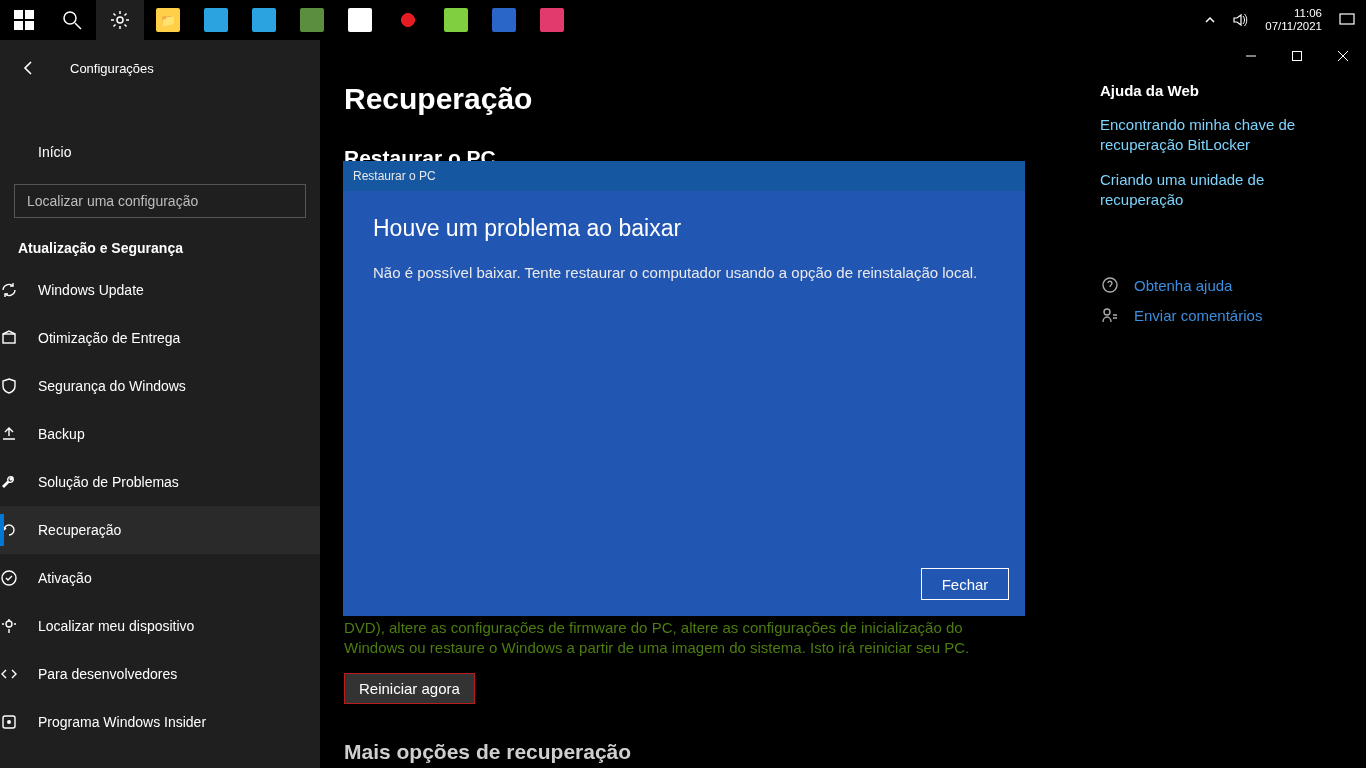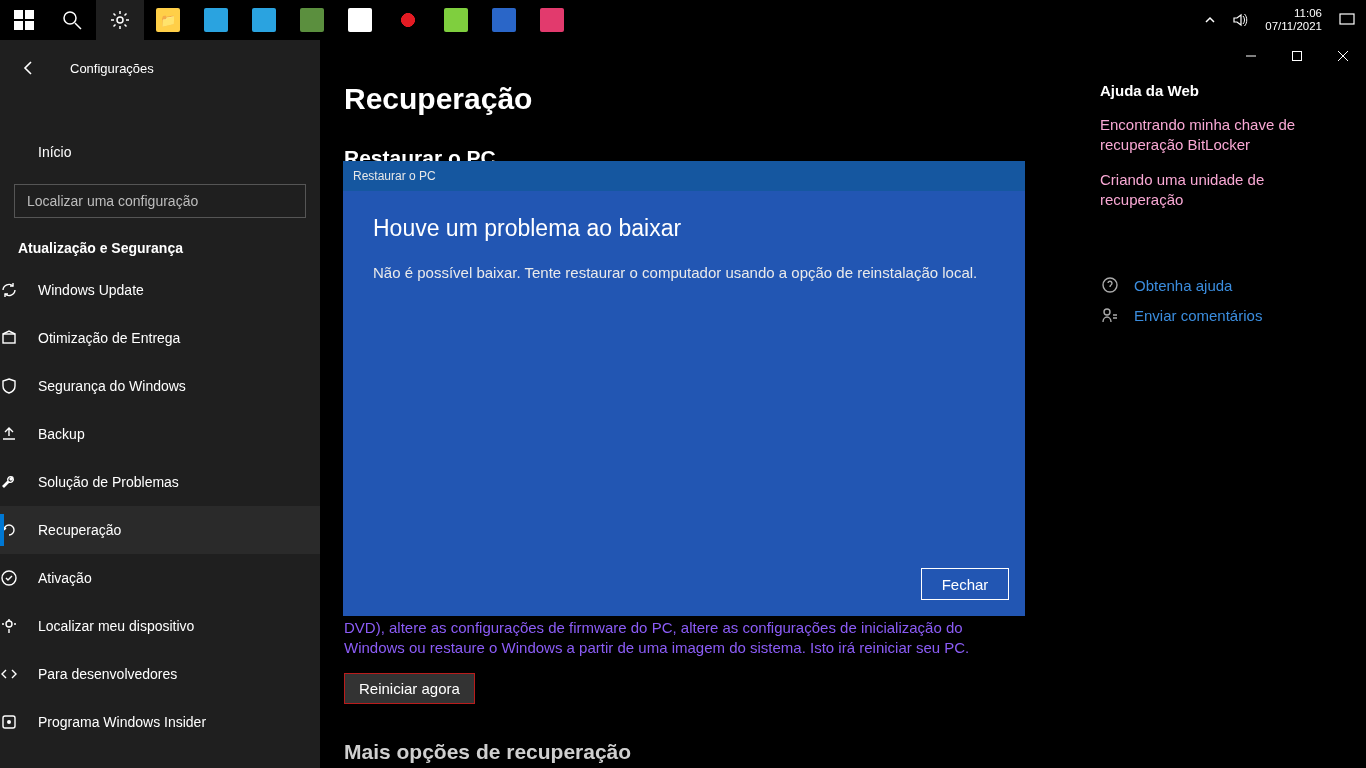--- a/index.html
+++ b/index.html
@@ -70,36 +70,36 @@
   .sb-item .icon { width:18px; display:flex; justify-content:center; align-items:center; }
   .sb-item .icon svg { width:18px; height:18px; stroke:#fff; fill:none; stroke-width:1.4; }
 
   
   .main {
     position:absolute; left:320px; right:0; top:0; bottom:0;
     background:#000; padding: 42px 24px 0 24px; overflow:hidden;
   }
   .page-title { font-size: 30px; font-weight: 600; margin-bottom: 30px; }
   .subhead { font-size: 21px; font-weight: 600; margin-bottom: 10px;}
-  .body-text { font-size: 15px; max-width: 640px; color:#8b5cf6; line-height:1.35; }
+  .body-text { font-size: 15px; max-width: 640px; color:#4d7c0f; line-height:1.35; }
   .gray-btn {
     display:inline-block; background:#333; border:1px solid #b91c1c; color:#fff;
     font-size:15px; padding:6px 14px; margin-top:14px;
   }
 
   
   .lower-block { position:absolute; left:24px; top:578px; width:640px; }
   .more-head { position:absolute; left:24px; bottom:4px; font-size:21px; font-weight:600; color:#cfcfcf; }
 
   
   .rightside {
     position:absolute; right:0; top:0; width:266px; padding: 42px 18px 0 0;
   }
   .rs-head { font-size:15px; font-weight:600; margin-bottom: 16px; }
-  .rs-link { color:#f9a8d4; font-size:15px; display:block; margin-bottom:16px; line-height:1.3; }
+  .rs-link { color:#7dd3fc; font-size:15px; display:block; margin-bottom:16px; line-height:1.3; }
   .rs-row { display:flex; align-items:center; gap:14px; margin-top:10px; }
   .rs-row .ric { width:20px; height:20px; display:flex; align-items:center; justify-content:center; }
   .rs-row .ric svg { stroke:#aaa; fill:none; stroke-width:1.4; width:18px; height:18px;}
   .rs-row span { color:#3b8dde; font-size:15px; }
 
   
   .modal {
     position:absolute; left:343px; top:161px; width:682px; height:455px;
     z-index:40; display:flex; flex-direction:column;
   }

